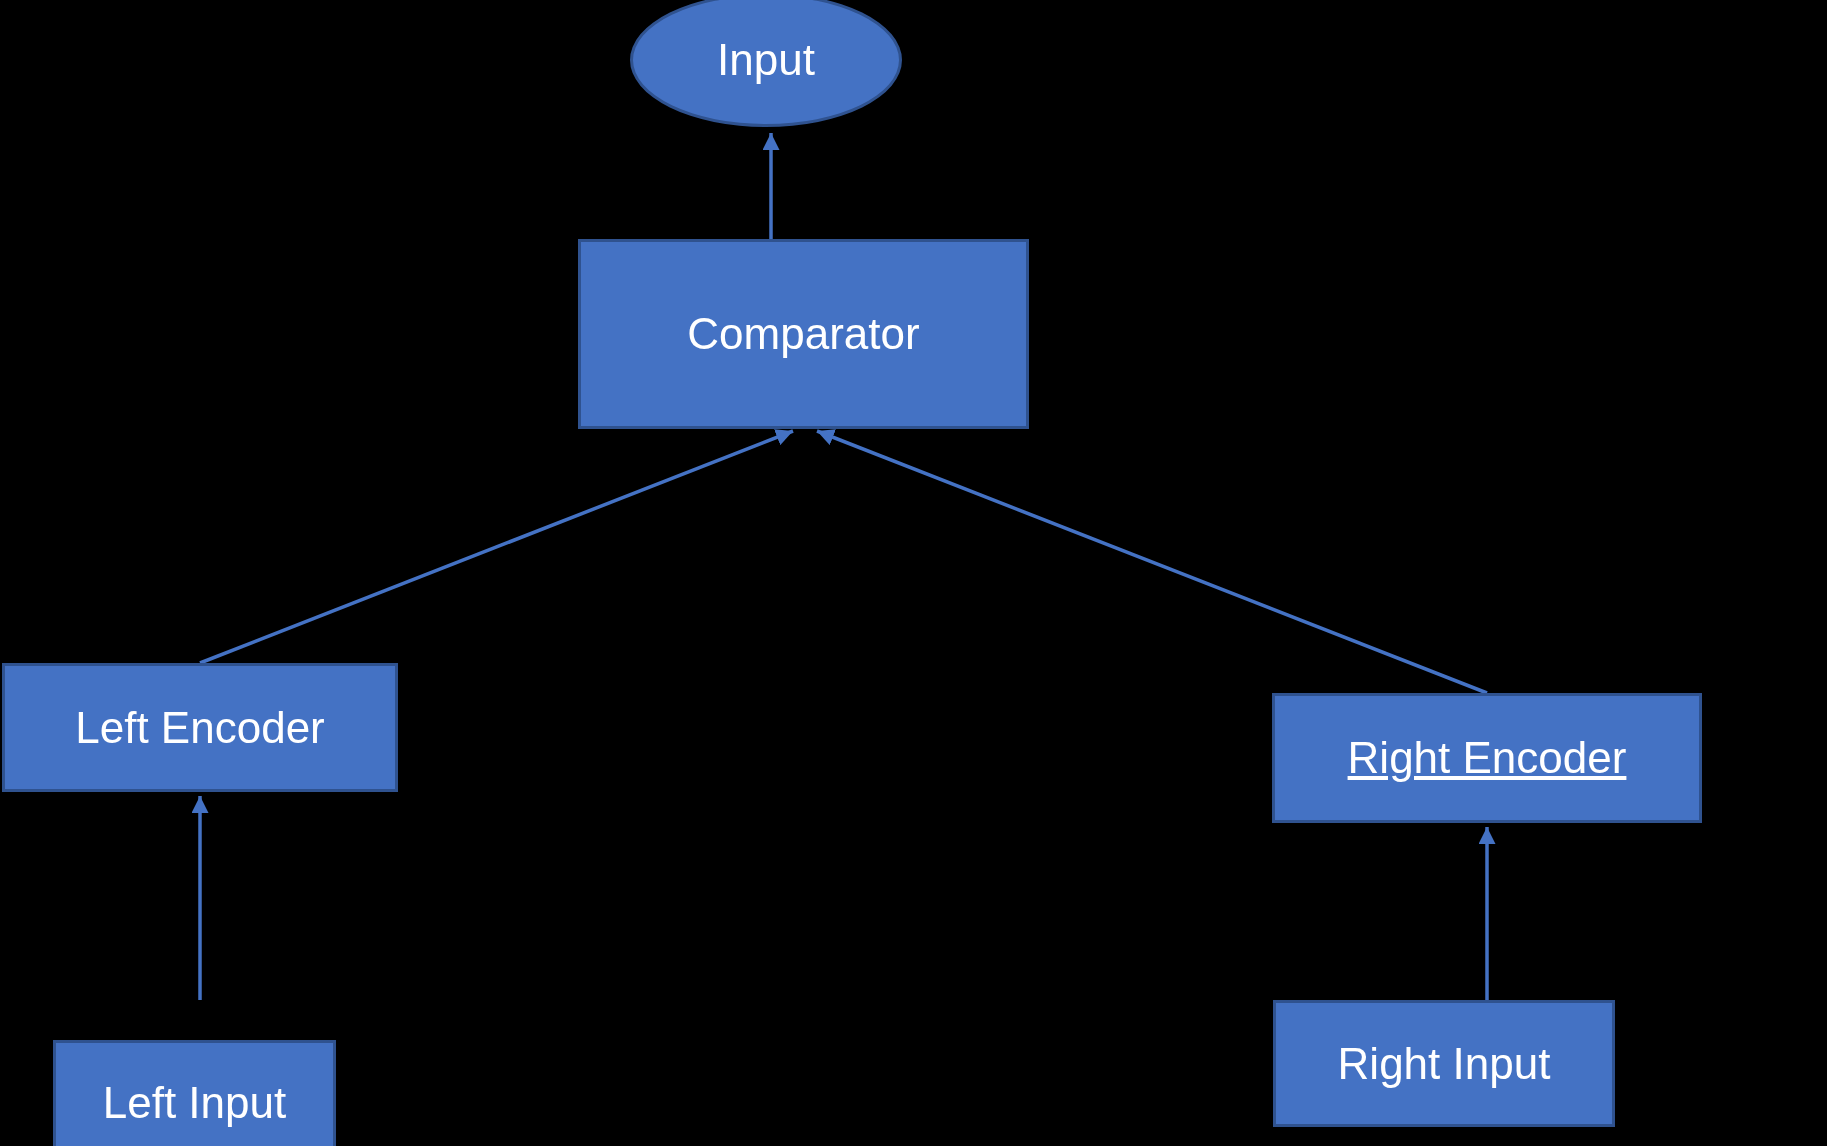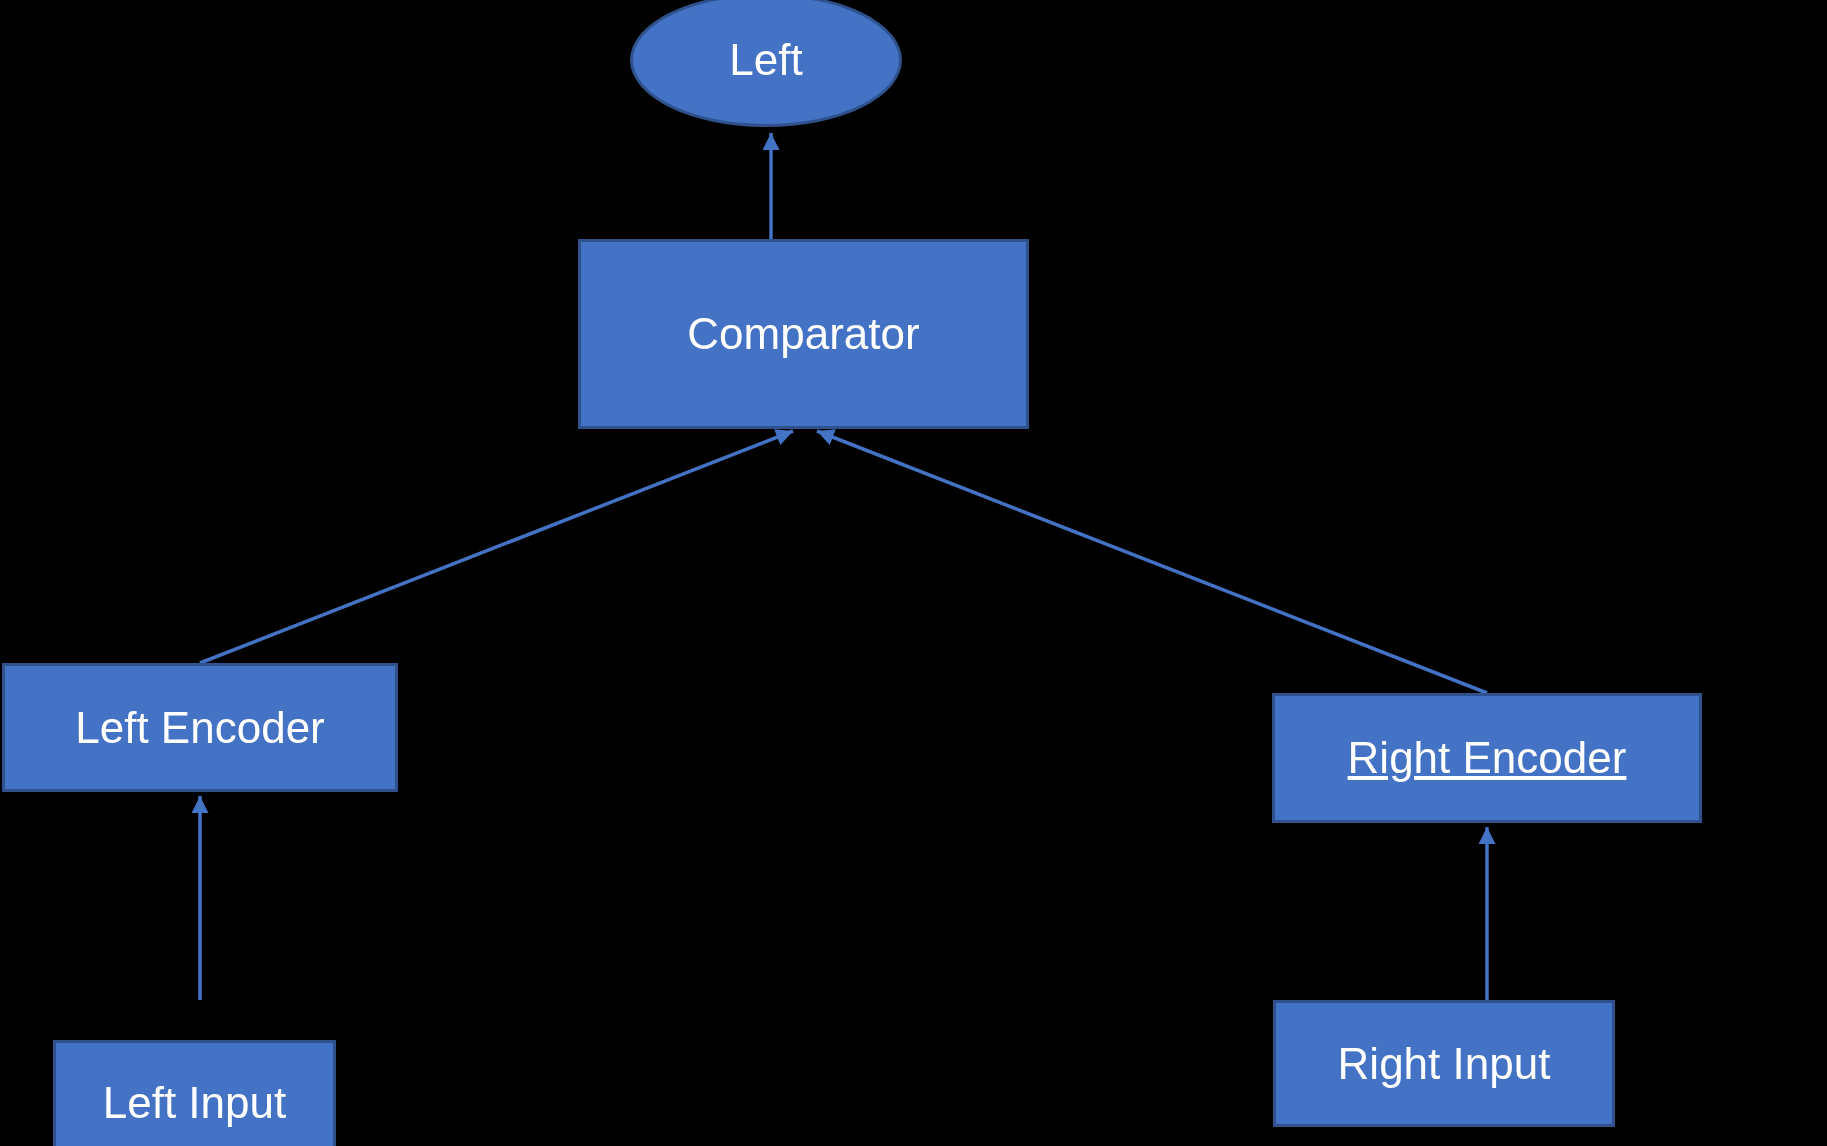--- a/index.html
+++ b/index.html
@@ -66,21 +66,21 @@
     </defs>
 
     <line class="edge" x1="771" y1="239" x2="771" y2="133" marker-end="url(#ah)"></line>
     <line class="edge" x1="200" y1="663" x2="793" y2="431" marker-end="url(#ah)"></line>
     <line class="edge" x1="1487" y1="693" x2="817" y2="431" marker-end="url(#ah)"></line>
     <line class="edge" x1="200" y1="1000" x2="200" y2="796" marker-end="url(#ah)"></line>
     <line class="edge" x1="1487" y1="1000" x2="1487" y2="827" marker-end="url(#ah)"></line>
   </svg>
 
   <div class="node ellipse" id="n-label">
-    <span>Left</span>
+    <span>Input</span>
   </div>
 
   <div class="node" id="n-comparator">
     <span>Comparator</span>
   </div>
 
   <div class="node" id="n-left-encoder">
     <span>Left Encoder</span>
   </div>
 

